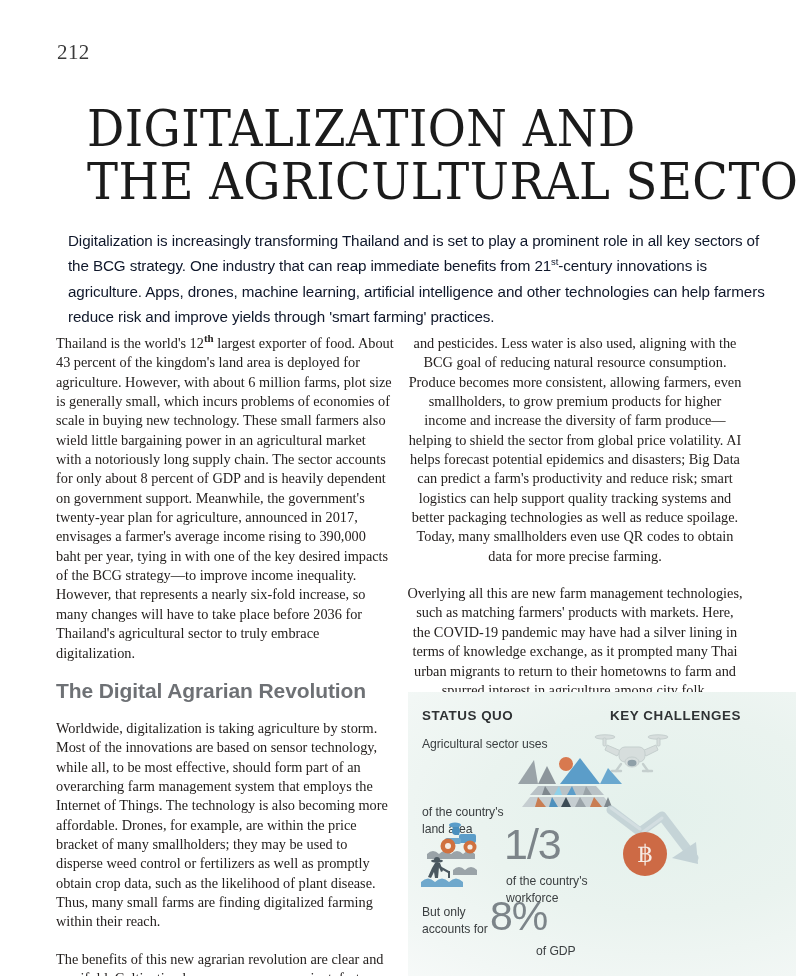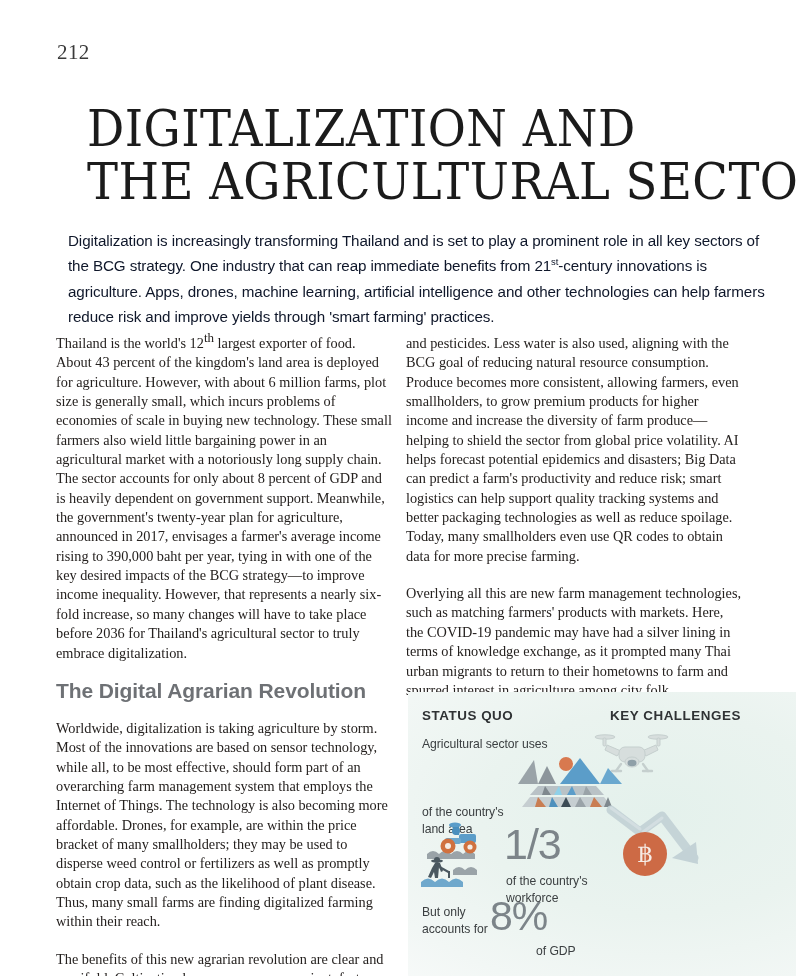--- a/index.html
+++ b/index.html
@@ -76,30 +76,31 @@
     position: absolute;
     top: 334px;
     width: 338px;
     font-family: "Liberation Serif", "DejaVu Serif", serif;
     font-size: 14.3px;
     line-height: 19.35px;
     color: #25211f;
     text-align: left;
   }
   .col-left  { left: 56px; }
-  .col-right { left: 406px; }
+  .col-right { left: 406px; text-align: center; }
 
   .col p {
     margin: 0 0 18px 0;
   }
   .col p:last-child { margin-bottom: 0; }
   .col sup {
-    font-size: 13px;
+    font-size: 11px;
     vertical-align: super;
     line-height: 0;
+    font-weight: bold;
   }
 
   .section-head {
     font-family: "Liberation Sans", "DejaVu Sans", sans-serif;
     font-weight: bold;
     font-size: 21px;
     line-height: 20px;
     color: #6e7175;
     margin: 0 0 2px 0;
     letter-spacing: -0.1px;

